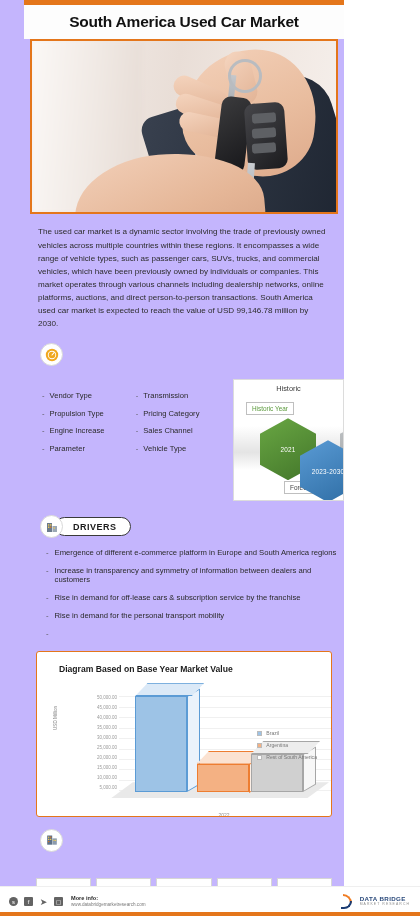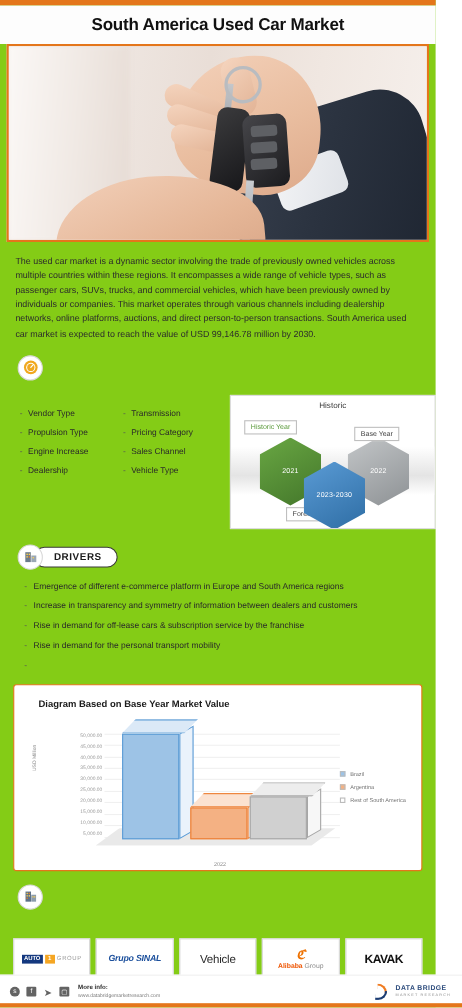--- a/index.html
+++ b/index.html
@@ -5,25 +5,26 @@
   * { box-sizing: border-box; margin: 0; padding: 0; }
   html, body { width: 420px; height: 916px; }
   body {
     font-family: "Liberation Sans", sans-serif;
     background: #ffffff;
     color: #231f20;
     position: relative;
     overflow: hidden;
   }
   .page {
-    width: 396px; height: 916px;
+    width: 344px; height: 916px;
     position: relative;
-    background: #84cc16;
+    background: #c4b5fd;
     display: flex;
     flex-direction: column;
+    padding-left: 24px;
   }
   .top-rule { height: 5px; background: #e4761b; width: 100%; }
   .title-bar {
     height: 35px;
     display: flex; align-items: center; justify-content: center;
     background: #fdfdfd;
   }
   .title-bar h1 {
     font-size: 15.5px; font-weight: bold; letter-spacing: -0.2px;
     color: #111111;
@@ -371,21 +372,21 @@
             <div class="seg-item">
               <span class="seg-dash">-</span>
               <span>Propulsion Type</span>
             </div>
             <div class="seg-item">
               <span class="seg-dash">-</span>
               <span>Engine Increase</span>
             </div>
             <div class="seg-item">
               <span class="seg-dash">-</span>
-              <span>Dealership</span>
+              <span>Parameter</span>
             </div>
           </div>
           <div class="seg-col b">
             <div class="seg-item">
               <span class="seg-dash">-</span>
               <span>Transmission</span>
             </div>
             <div class="seg-item">
               <span class="seg-dash">-</span>
               <span>Pricing Category</span>

